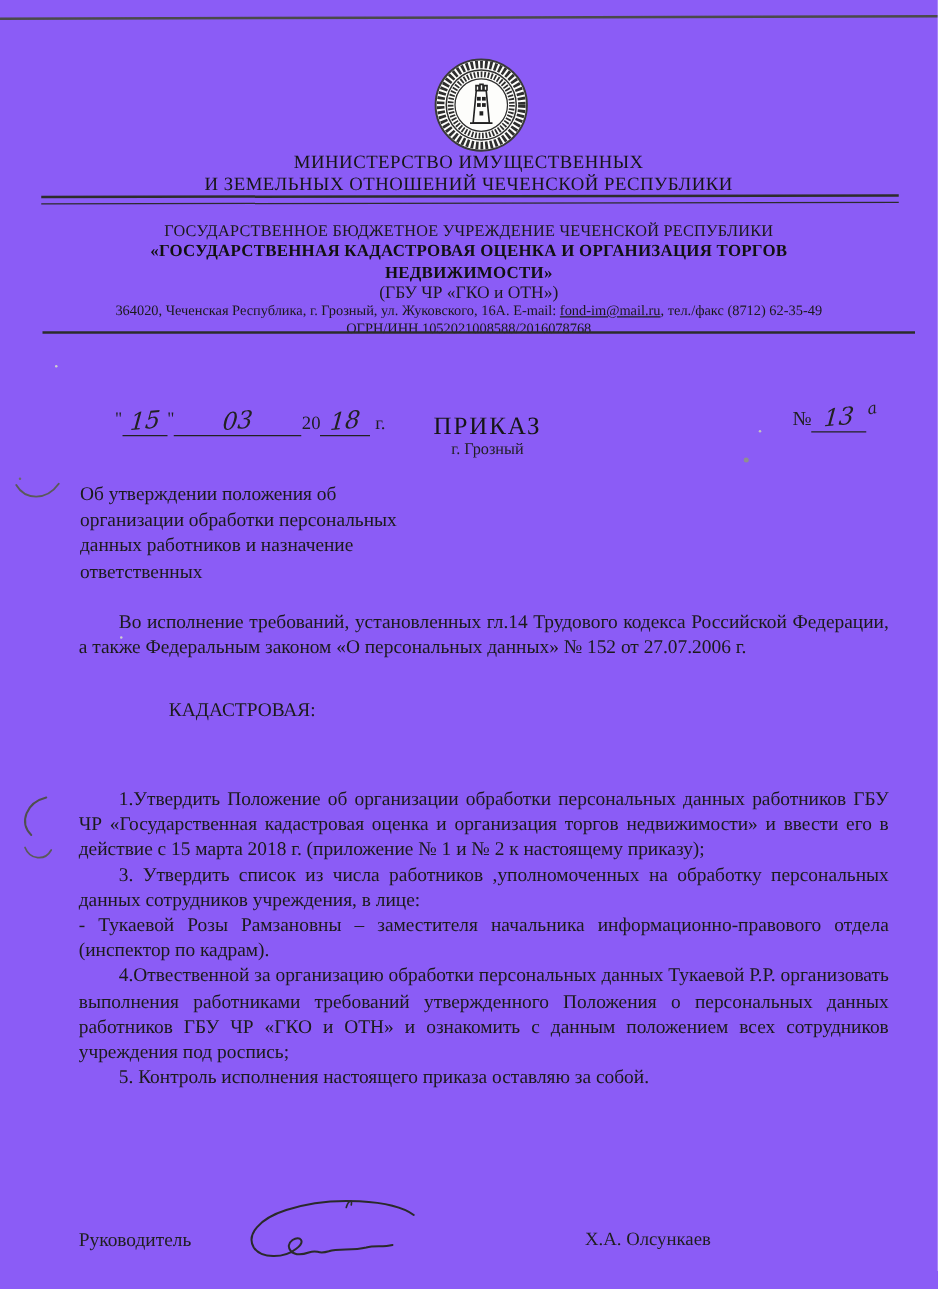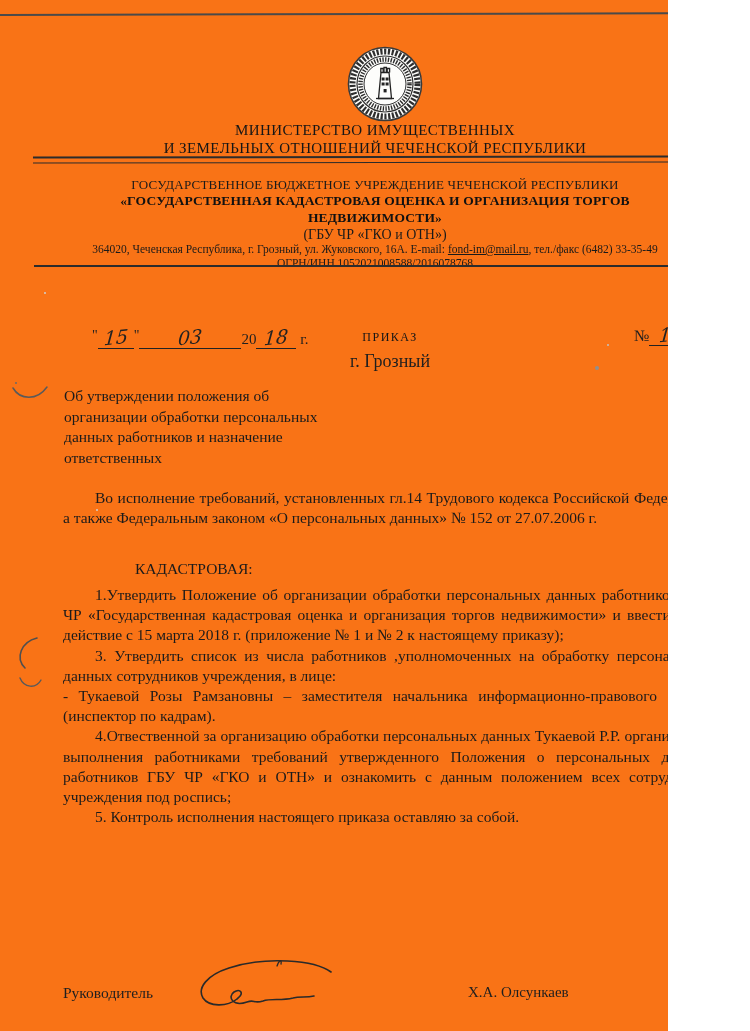--- a/index.html
+++ b/index.html
@@ -1,19 +1,19 @@
 <!DOCTYPE html>
 <html><head>
 <meta charset="utf-8">
 <style>
   html,body{margin:0;padding:0;}
   body{background:#ffffff;}
   .page{
-    position:relative;width:668px;height:1031px;margin:0;
-    background:#f97316;color:#1f1f1f;overflow:hidden;
+    position:relative;width:750px;height:1031px;margin:0;
+    background:#8b5cf6;color:#1f1f1f;overflow:hidden;
     font-family:"Liberation Serif", serif;
   }
   .abs{position:absolute;}
   .center{text-align:center;}
   .pre{white-space:pre-line;}
 
   .scan-top-line{left:-3px;top:13px;width:756px;height:2px;background:#4a4a4a;transform:rotate(-0.15deg);}
   .specks{left:0;top:0;width:2px;height:2px;border-radius:50%;background:transparent;
     box-shadow:596px 367px 0 1px #8f8f8f, 607px 344px 0 0 #c2c2c2, 96px 509px 0 0 #d0d0ce, 44px 292px 0 0 #cfcfcd;}
 
@@ -30,31 +30,31 @@
   .rule-single{left:34px;top:265px;width:698px;height:2px;background:#2c2c2c;}
 
   .hw{font-family:"DejaVu Serif", serif;font-style:italic;display:inline-block;
       transform:rotate(-5deg) skewX(-10deg);font-size:19px;color:#222;}
   .u{display:inline-block;border-bottom:1.3px solid #222;text-align:center;line-height:18px;}
   .date-group{left:92px;top:328px;font-size:15px;white-space:nowrap;}
   .date-group .q{font-size:14px;position:relative;top:-4px;}
   .u.day{min-width:36px;}
   .u.month{min-width:102px;}
   .u.yr{min-width:40px;}
-  .doc-type{left:330px;top:330px;width:120px;font-size:12px;letter-spacing:1.5px;color:#161616;}
-  .doc-city{left:330px;top:351px;width:120px;font-size:18px;}
+  .doc-type{left:330px;top:330px;width:120px;font-size:20px;letter-spacing:1.5px;color:#161616;}
+  .doc-city{left:330px;top:351px;width:120px;font-size:13px;}
   .doc-num{left:634px;top:325px;font-size:16px;white-space:nowrap;}
   .u.num{min-width:44px;}
   .num-sup{font-family:"DejaVu Serif", serif;font-style:italic;display:inline-block;
       transform:rotate(-10deg);font-size:13px;position:relative;top:-9px;left:1px;color:#222;}
 
   .subject{left:64px;top:386px;width:340px;font-size:15.5px;line-height:20.5px;color:#1b1b1b;}
   .preamble{left:63px;top:488px;width:648px;font-size:15.5px;line-height:20px;text-align:justify;text-indent:32px;color:#1b1b1b;}
   .order-word{left:135px;top:560px;font-size:15.5px;color:#1b1b1b;}
-  .items{left:63px;top:585px;width:648px;font-size:15.5px;line-height:20.2px;text-align:justify;color:#1b1b1b;}
+  .items{left:63px;top:630px;width:648px;font-size:15.5px;line-height:20.2px;text-align:justify;color:#1b1b1b;}
   .items p{margin:0;}
   .items p.ind{text-indent:32px;}
 
   .sig-role{left:63px;top:984px;font-size:15.5px;}
   .sig-name{left:468px;top:984px;font-size:15px;}
   .sig-svg{left:193px;top:956px;width:150px;height:62px;}
   .mark1{left:10px;top:380px;width:42px;height:26px;}
   .mark2{left:12px;top:634px;width:36px;height:58px;}
   svg{display:block;}
 </style>
@@ -91,21 +91,21 @@
   </div>
 
   <div class="abs ministry center pre">МИНИСТЕРСТВО ИМУЩЕСТВЕННЫХ
 И ЗЕМЕЛЬНЫХ ОТНОШЕНИЙ ЧЕЧЕНСКОЙ РЕСПУБЛИКИ</div>
   <div class="abs rule-double"></div>
 
   <div class="abs inst-name center pre">«ГОСУДАРСТВЕННАЯ КАДАСТРОВАЯ ОЦЕНКА И ОРГАНИЗАЦИЯ ТОРГОВ
 НЕДВИЖИМОСТИ»</div>
   <div class="abs inst-type center">ГОСУДАРСТВЕННОЕ БЮДЖЕТНОЕ УЧРЕЖДЕНИЕ ЧЕЧЕНСКОЙ РЕСПУБЛИКИ</div>
   <div class="abs inst-short center">(ГБУ ЧР «ГКО и ОТН»)</div>
-  <div class="abs addr center"><span>364020, Чеченская Республика, г. Грозный, ул. Жуковского, 16А. E-mail: </span><span class="email">fond-im@mail.ru</span><span>, тел./факс (6482) 33-35-49</span></div>
+  <div class="abs addr center"><span>364020, Чеченская Республика, г. Грозный, ул. Жуковского, 16А. E-mail: </span><span class="email">fond-im@mail.ru</span><span>, тел./факс (8712) 62-35-49</span></div>
   <div class="abs ogrn center">ОГРН/ИНН 1052021008588/2016078768</div>
   <div class="abs rule-single"></div>
 
   <div class="abs date-group">
     <span class="q">"</span><span class="u day"><span class="hw">15</span></span><span class="q">"</span><span class="u month"><span class="hw">03</span></span><span>20</span><span class="u yr"><span class="hw">18</span></span><span> г.</span>
   </div>
   <div class="abs doc-type center">ПРИКАЗ</div>
   <div class="abs doc-city center">г. Грозный</div>
   <div class="abs doc-num">
     <span>№</span><span class="u num"><span class="hw">13</span></span><span class="num-sup">а</span>

